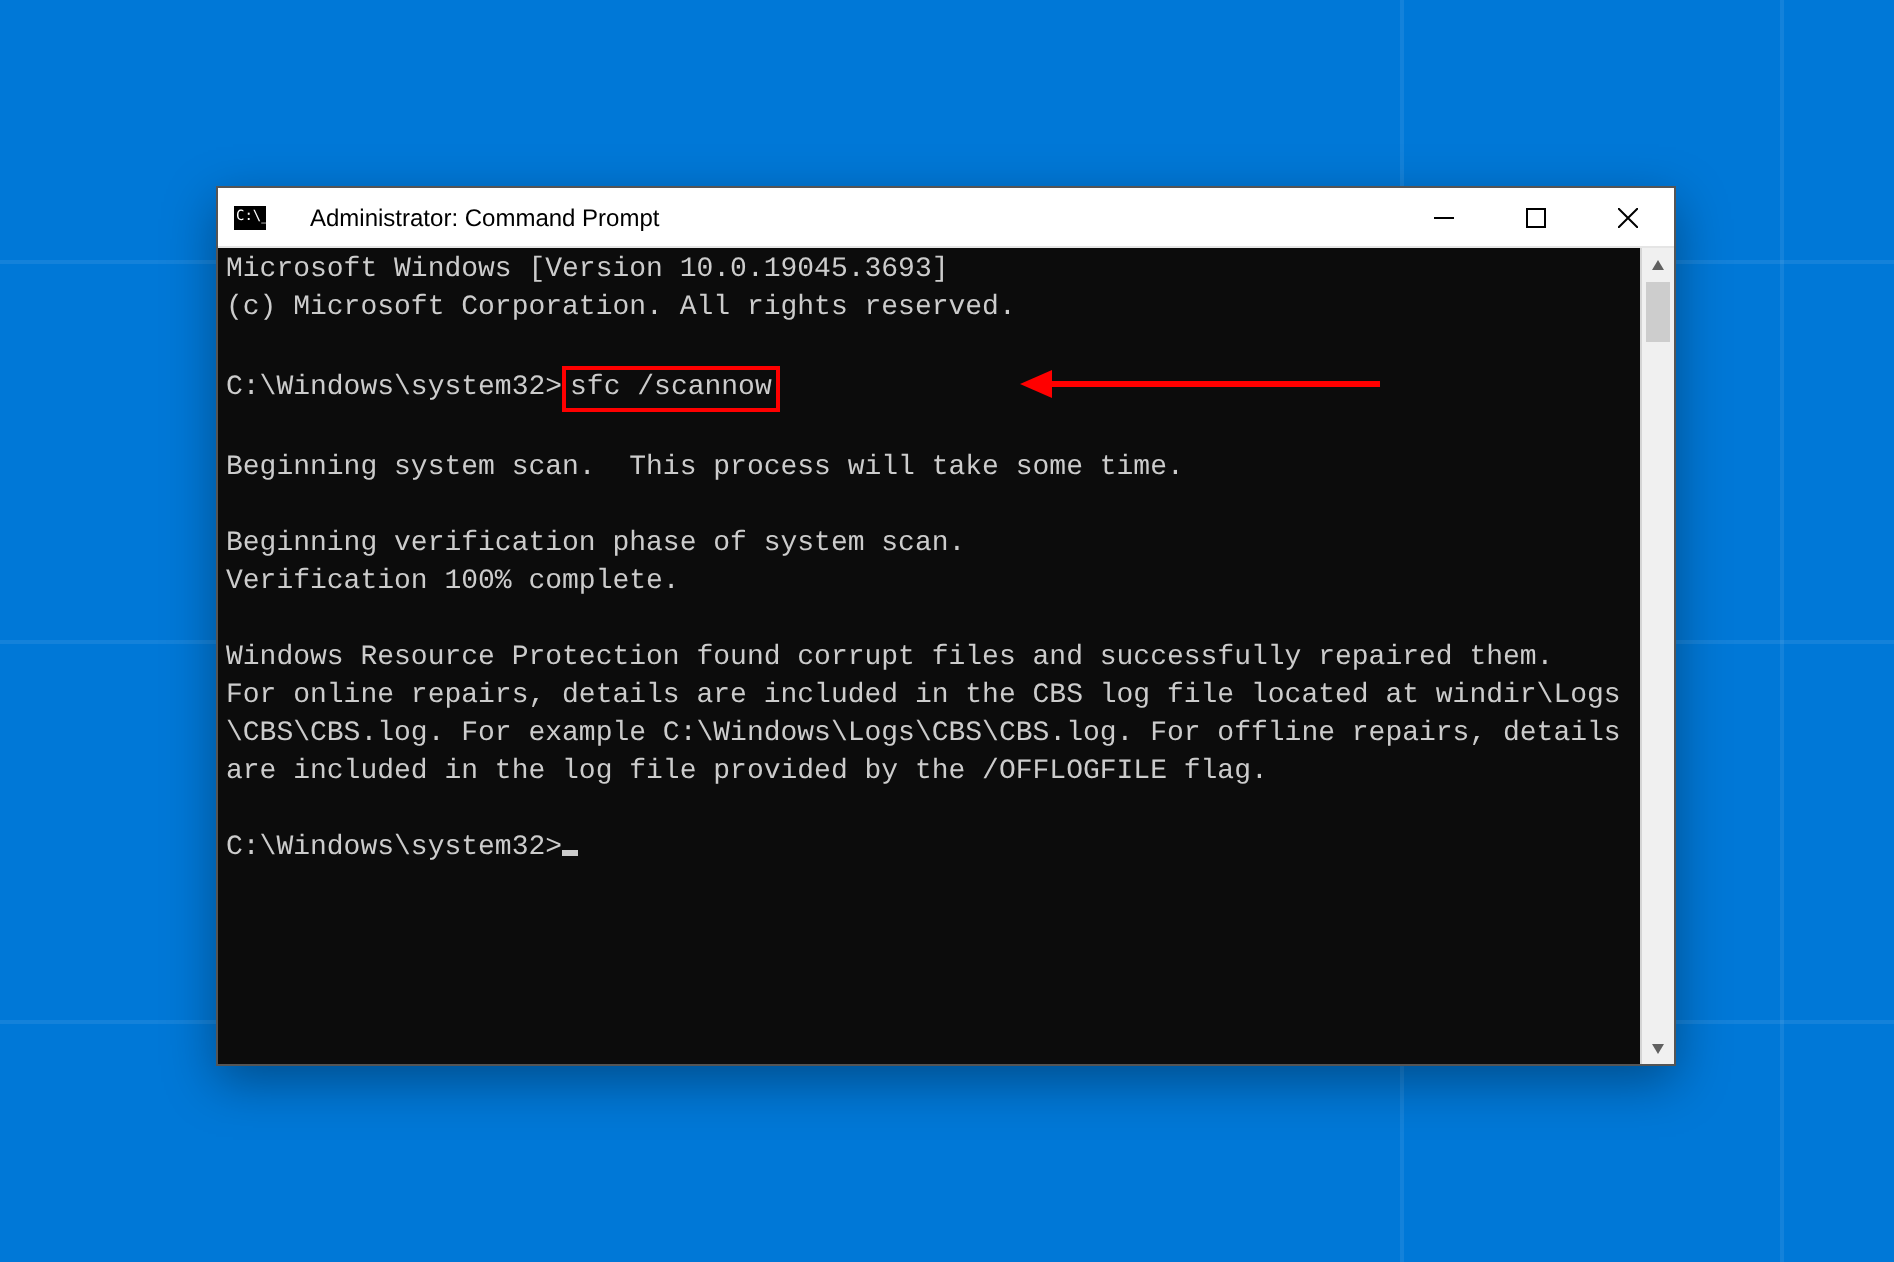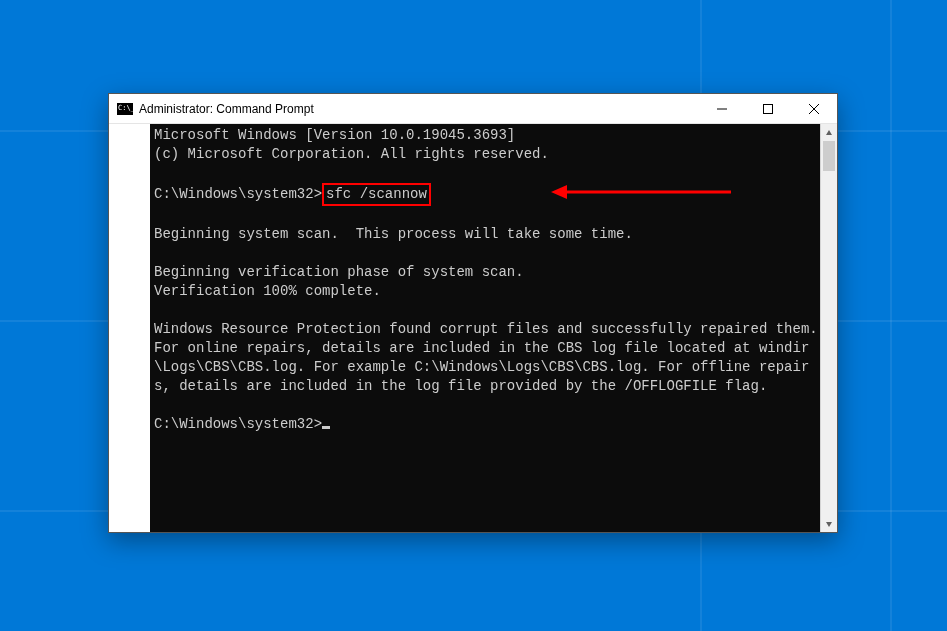--- a/index.html
+++ b/index.html
@@ -26,20 +26,21 @@
     border: 1px solid #555;
     box-shadow: 0 8px 24px rgba(0,0,0,0.35);
     display: flex; flex-direction: column;
   }
   .titlebar {
     height: 30px;
     display: flex; align-items: center;
     background: #fff;
     border-bottom: 1px solid #e5e5e5;
     user-select: none;
+    gap: 16px;
   }
   .tb-icon {
     width: 16px; height: 12px;
     margin-left: 8px;
     background: #000;
     position: relative;
     display: inline-block;
   }
   .tb-icon::after {
     content: "C:\\_";
@@ -63,21 +64,20 @@
     display: flex; align-items: center; justify-content: center;
     color: #000;
     font-size: 10px;
   }
   .tb-btn svg { display: block; }
 
   .client {
     flex: 1;
     display: flex;
     min-height: 0;
-    padding-left: 41px;
   }
   .console {
     flex: 1;
     background: #0c0c0c;
     color: #cccccc;
     font-family: Consolas, "Courier New", monospace;
     font-size: 14px;
     line-height: 19px;
     padding: 2px 0 0 4px;
     white-space: pre-wrap;

